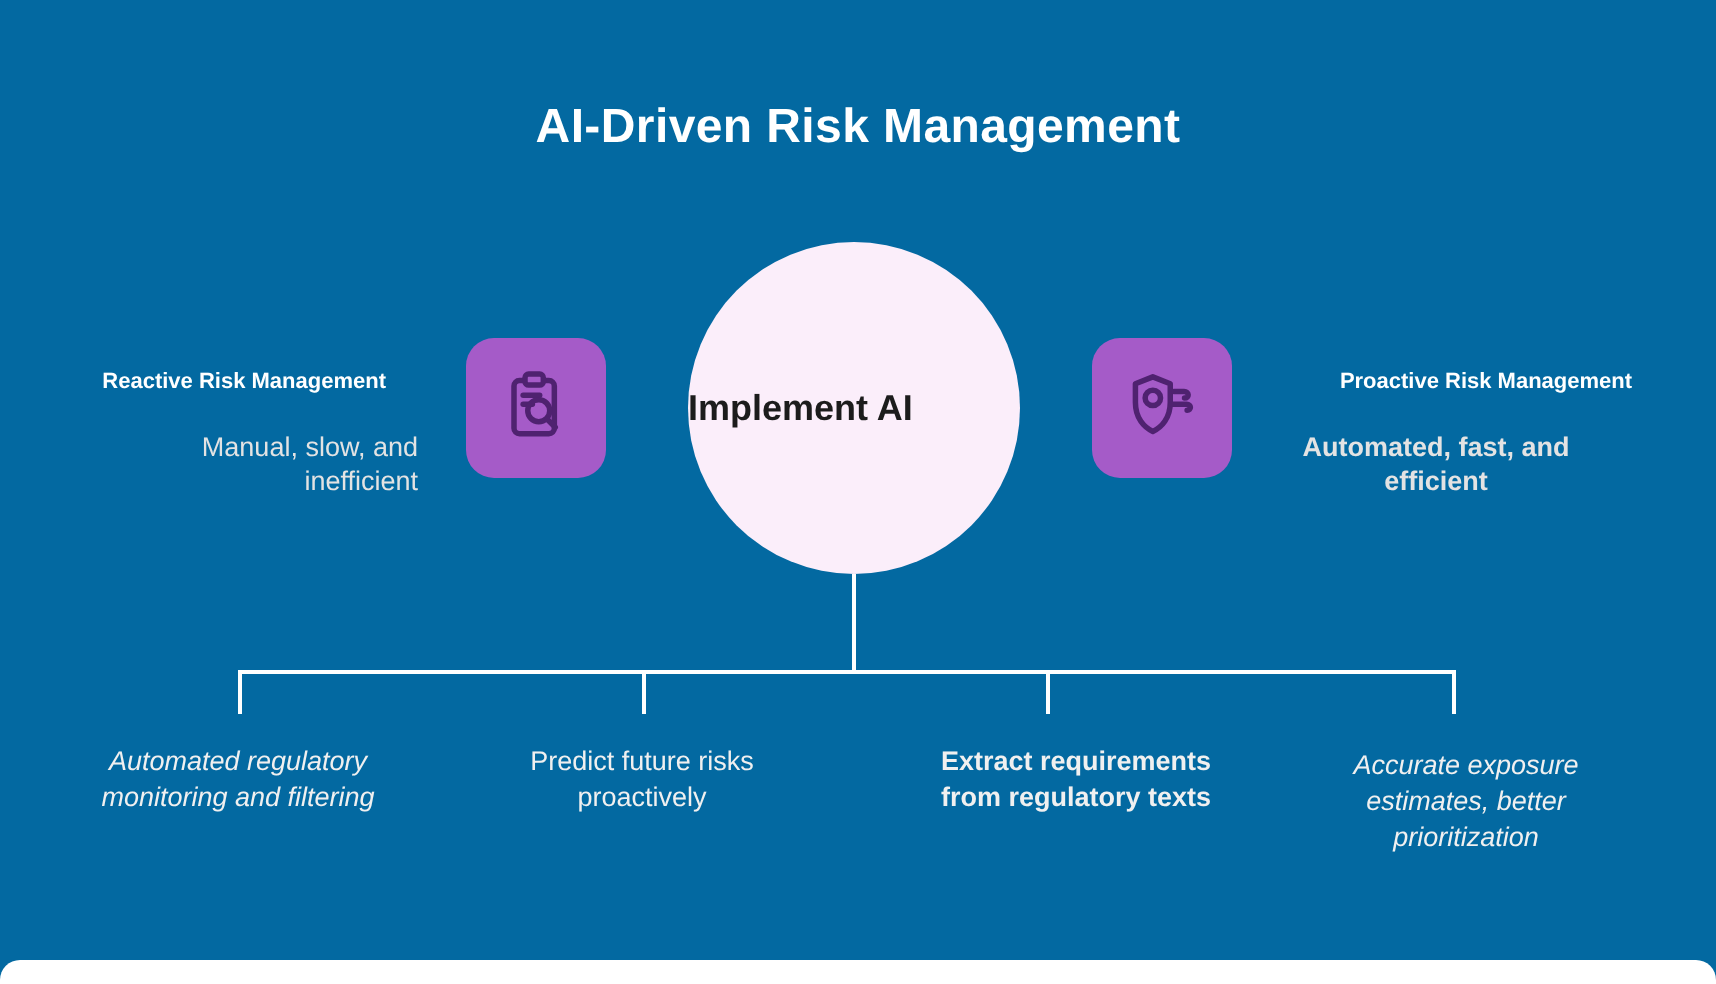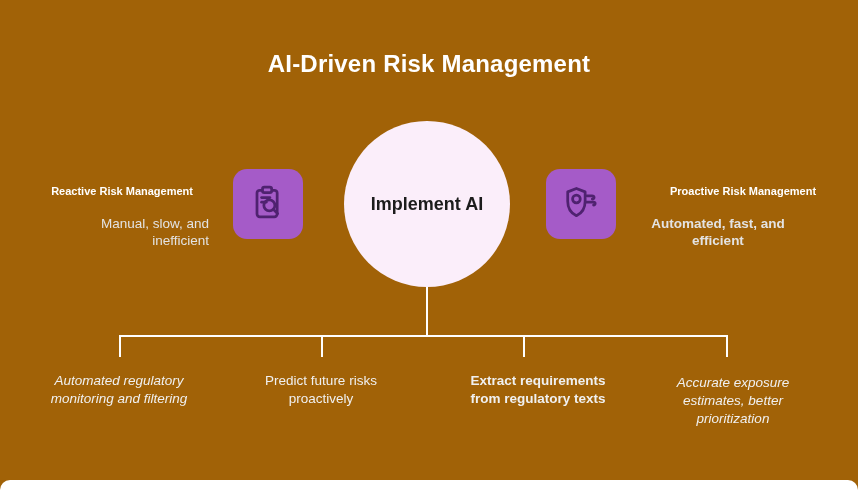--- a/index.html
+++ b/index.html
@@ -1,20 +1,20 @@
 <!DOCTYPE html>
 <html><head>
 <meta charset="utf-8">
 <style>
   html, body { margin: 0; padding: 0; background: #111; }
   .canvas {
     position: relative;
     width: 858px;
     height: 492px;
-    background: #a16207;
+    background: #0369a1;
     overflow: hidden;
     font-family: "Liberation Sans", sans-serif;
     color: #ffffff;
   }
 
   .title {
     position: absolute;
     top: 50px;
     left: 0;
     width: 100%;
@@ -29,21 +29,20 @@
   .circle {
     position: absolute;
     left: 344px;
     top: 121px;
     width: 166px;
     height: 166px;
     border-radius: 50%;
     background: #fbeefa;
     display: flex;
     align-items: center;
-    justify-content: center;
   }
   .circle span {
     color: #1c1c1c;
     font-size: 18px;
     font-weight: bold;
   }
 
   .icon-tile {
     position: absolute;
     width: 70px;

